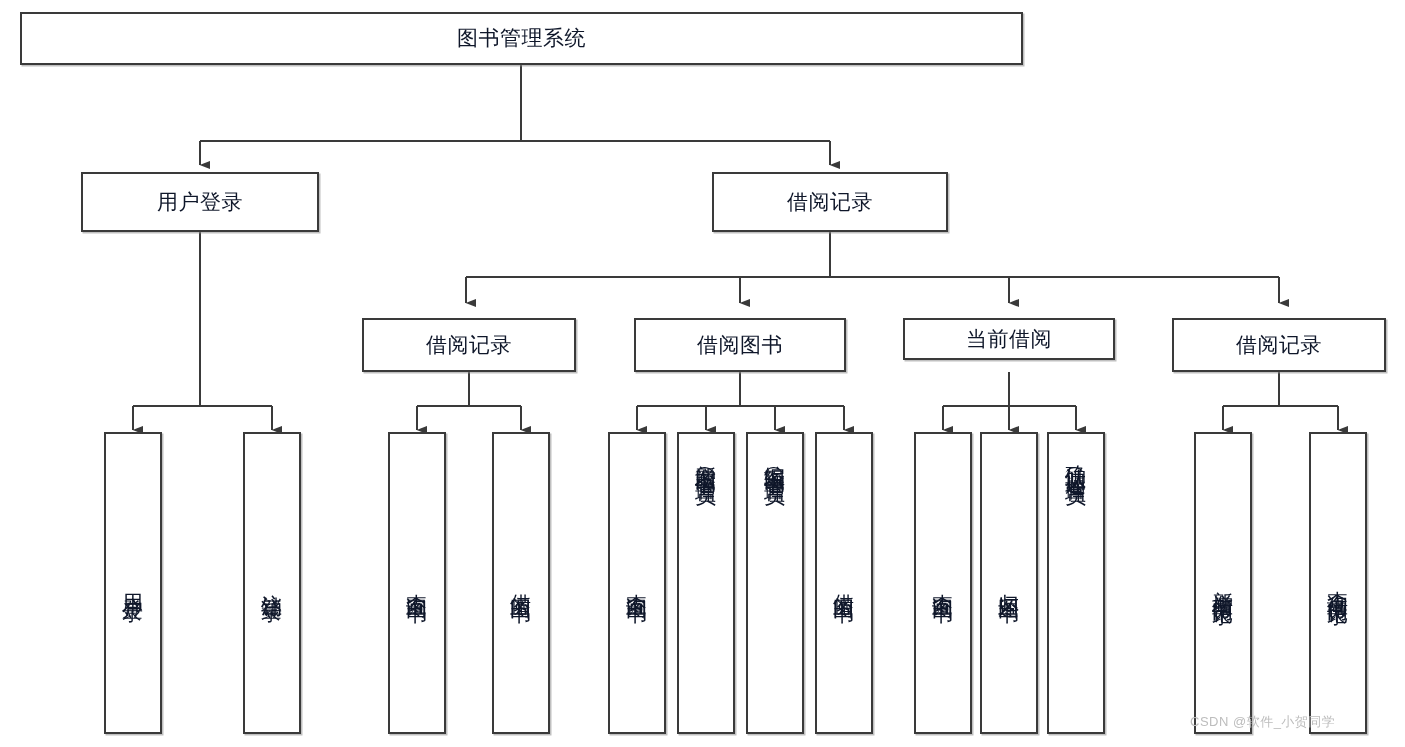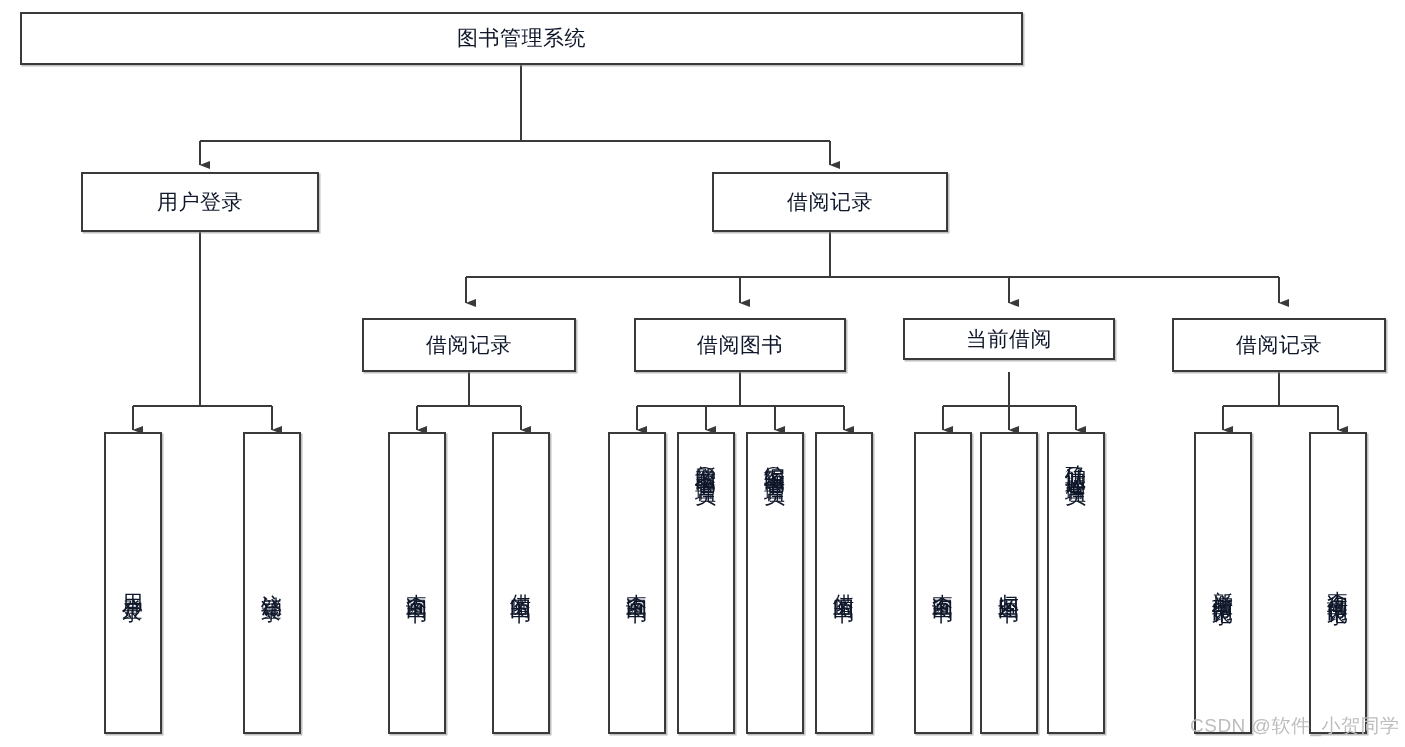--- a/index.html
+++ b/index.html
@@ -8,21 +8,21 @@
   svg#wires{position:absolute;left:0;top:0;width:1405px;height:747px;}
   .node{position:absolute;box-sizing:border-box;background:#ffffff;border:2px solid #3a3a3a;
         box-shadow:1.5px 1.5px 0 0 rgba(140,140,140,0.55);
         display:flex;align-items:center;justify-content:center;}
   .node .lbl{color:#0f172a;line-height:1.18;text-align:right;white-space:nowrap;}
   .node.horiz .lbl{font-size:21px;letter-spacing:0.5px;}
   .node.vert{align-items:flex-start;justify-content:center;padding-top:14px;}
   .node.vert .lbl{writing-mode:vertical-rl;text-orientation:upright;font-size:21px;
                   letter-spacing:3px;line-height:1;}
   .node.vert.centered{align-items:center;padding-top:0;}
-  #watermark{position:absolute;color:#bdbdbd;font-size:19px;letter-spacing:0.5px;
+  #watermark{position:absolute;color:#bdbdbd;font-size:13px;letter-spacing:0.5px;
              white-space:nowrap;user-select:none;}
 </style>
 </head>
 <body>
 
 <div id="stage">
 
   <svg id="wires" viewBox="0 0 1405 747" xmlns="http://www.w3.org/2000/svg">
     <defs>
       <marker id="arw" markerWidth="9" markerHeight="11" refX="4.5" refY="10.2" orient="auto" markerUnits="userSpaceOnUse">

